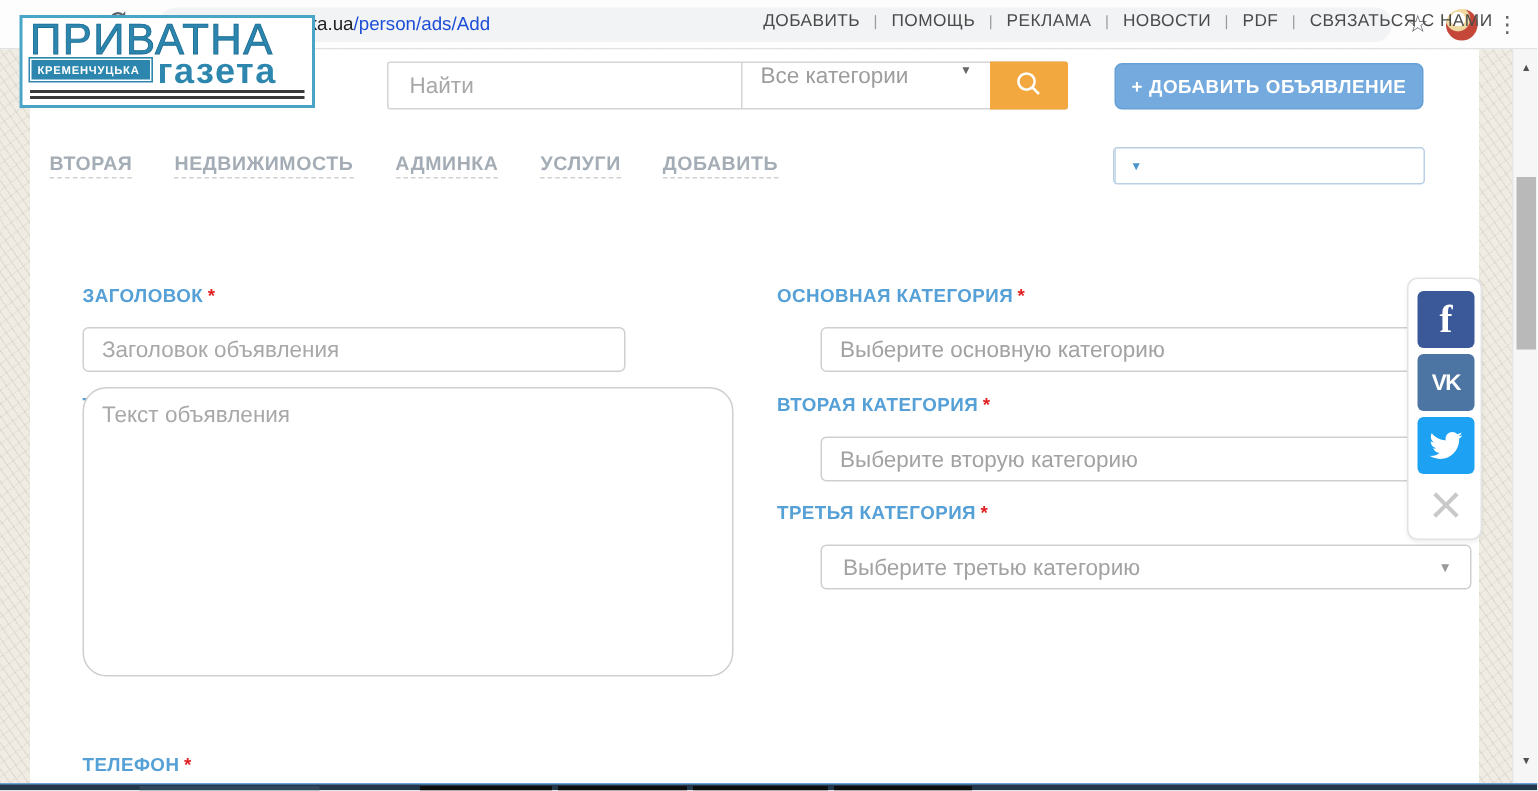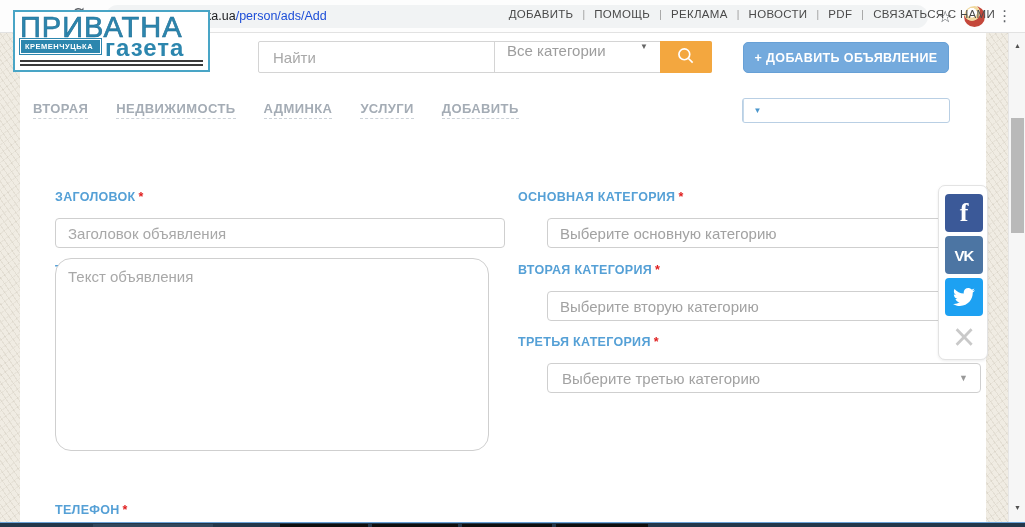--- a/index.html
+++ b/index.html
@@ -93,21 +93,21 @@
                          border-radius:50%; background:#f0a30a; }
   .person-icon::after { content:""; position:absolute; left:0; top:6px; width:12px; height:7px;
                         border-radius:6px 6px 2px 2px; background:#f0a30a; }
   .cabinet-label { font-size:11.5px; font-weight:bold; color:#4a96cc; letter-spacing:.4px; }
   .cabinet-dd { width:28px; border-left:1px solid #c5d9ea; display:flex; align-items:center;
                 justify-content:center; color:#4a96cc; font-size:8px; }
 
   
   .field-label { position:absolute; font-size:12.5px; font-weight:bold; color:#55a0d6; letter-spacing:.3px; }
   .field-label .req { color:#e02020; margin-left:3px; }
-  .text-input { position:absolute; width:450px; height:30px; border:1px solid #cfcfcf; border-radius:4px;
+  .text-input { position:absolute; width:362px; height:30px; border:1px solid #cfcfcf; border-radius:4px;
                 font-size:15px; color:#a21caf; padding:0 12px; outline:none;
                 font-family:"Liberation Sans",sans-serif; background:#fff; }
   input::placeholder, textarea::placeholder { color:#a8a8a8; opacity:1; }
   .text-area { position:absolute; left:35px; top:258px; width:434px; height:193px; border:1px solid #cfcfcf;
                border-radius:16px; font-size:15px; color:#444; padding:9px 12px; outline:none; resize:none;
                font-family:"Liberation Sans",sans-serif; background:#fff; }
   .select-box { position:absolute; width:434px; height:30px; border:1px solid #cfcfcf; border-radius:4px;
                 background:#fff; display:flex; align-items:center; justify-content:space-between;
                 padding:0 12px; cursor:pointer;margin-left:29px; }
   .select-box .val { font-size:15px; color:#a2a2a2; }

